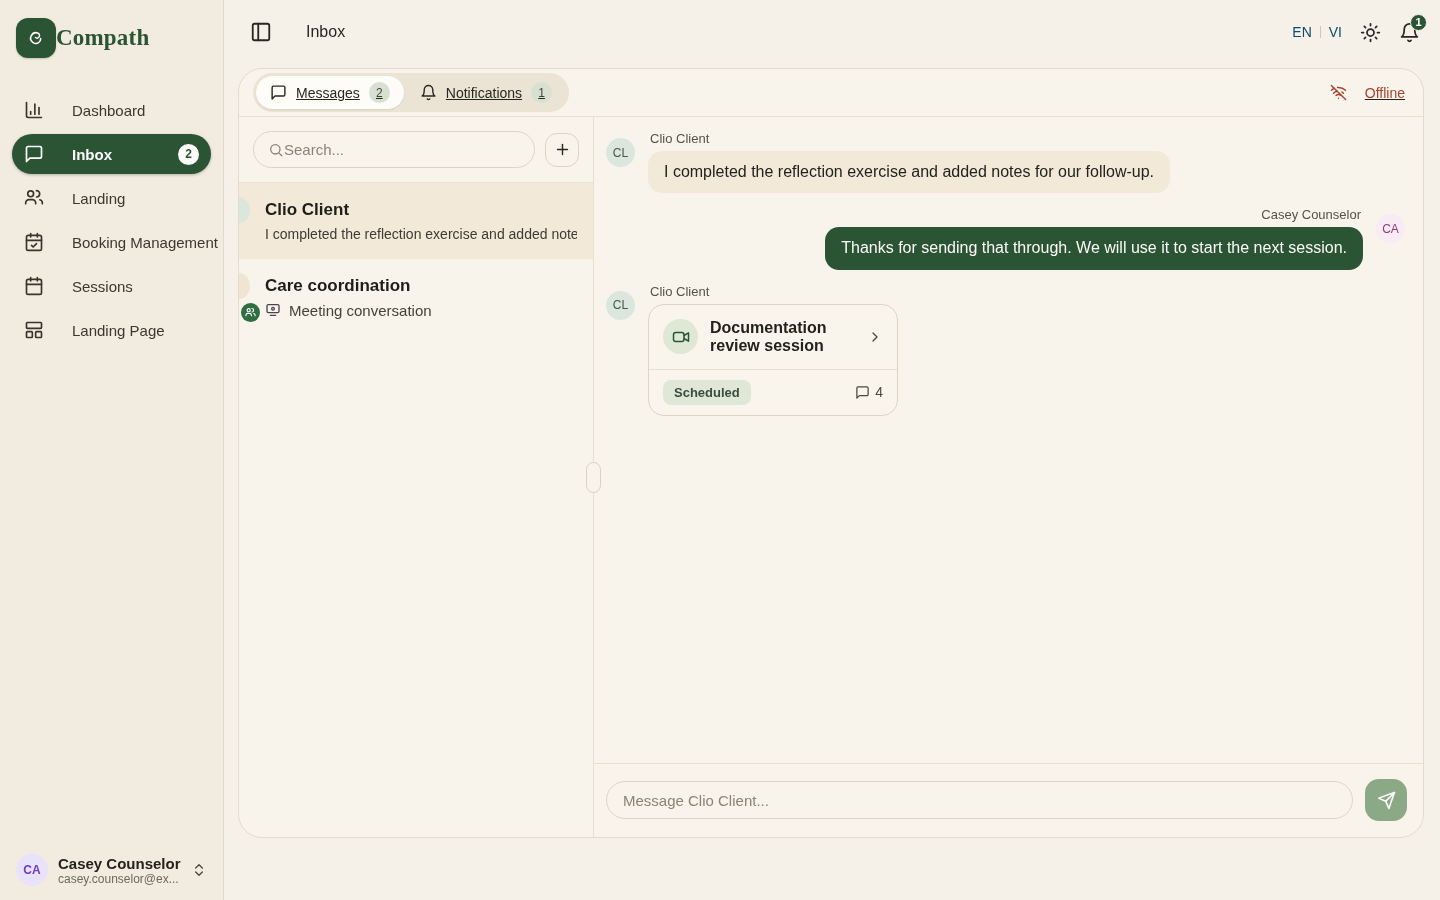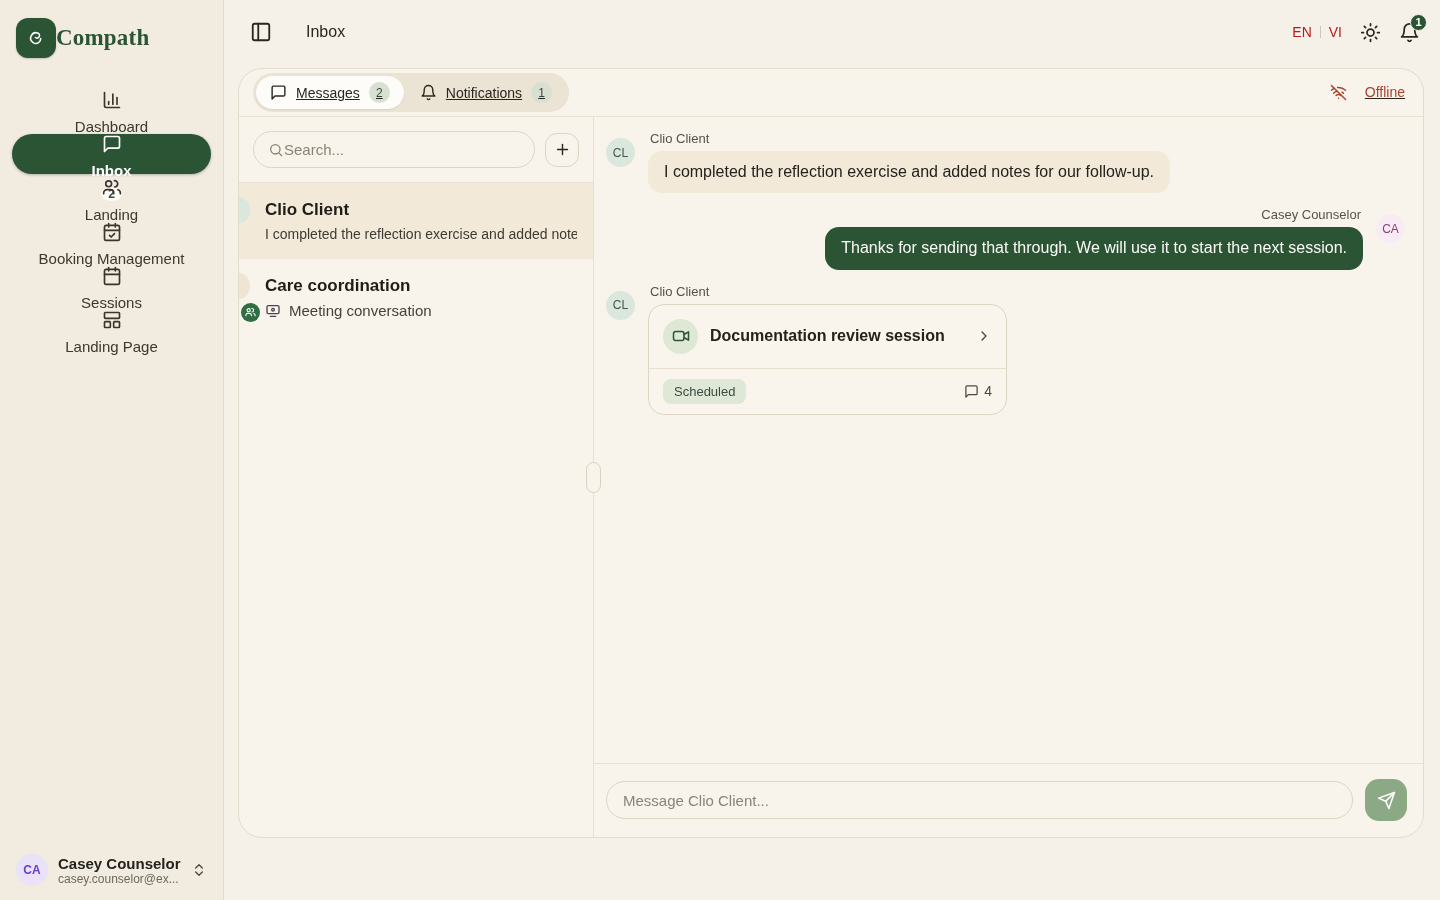--- a/index.html
+++ b/index.html
@@ -27,23 +27,23 @@
     width:40px; height:40px; border-radius:12px;
     background:#2b5435; display:flex; align-items:center; justify-content:center;
     box-shadow:0 1px 2px rgba(0,0,0,.18);
   }
   .logo-name {
     font-family:"Liberation Serif", serif;
     font-weight:700; font-size:23px; color:#2b5435; letter-spacing:.2px;
   }
   .nav { display:flex; flex-direction:column; gap:4px; }
   .nav-item {
-    display:flex; align-items:center; gap:8px;
+    display:flex; align-items:center; gap:28px;
     height:40px; padding:0 12px; border-radius:20px;
-    font-size:15px; color:#3c382e; cursor:pointer;flex-direction:column;
+    font-size:15px; color:#3c382e; cursor:pointer;
   }
   .nav-item .nav-ic { color:#3c342c; flex-shrink:0; }
   .nav-item.active {
     background:#2b5435; color:#fff; font-weight:700;
     box-shadow:0 1px 3px rgba(0,0,0,.25);
   }
   .nav-item.active .nav-ic { color:#fff; }
   .nav-label { flex:1; white-space:nowrap; }
   .nav-badge {
     width:21px; height:21px; border-radius:50%;
@@ -69,21 +69,21 @@
 
   
   .main { flex:1; display:flex; flex-direction:column; min-width:0; }
   .topbar {
     height:64px; display:flex; align-items:center;
     padding:0 20px 0 26px; flex-shrink:0;
   }
   .topbar-toggle { color:#2b2620; cursor:pointer; }
   .topbar-title { font-size:16px; color:#2a2620; margin-left:34px; }
   .topbar-right { margin-left:auto; display:flex; align-items:center; gap:18px; }
-  .lang-switch { display:flex; align-items:center; gap:8px; font-size:14px; color:#b91c1c; }
+  .lang-switch { display:flex; align-items:center; gap:8px; font-size:14px; color:#0c4a6e; }
   .lang { cursor:pointer; }
   .lang-divider { width:1px; height:12px; background:#cfc8ba; }
   .icon-btn { color:#2b2620; cursor:pointer; position:relative; }
   .bell-wrap { position:relative; cursor:pointer; color:#2b2620; }
   .bell-badge {
     position:absolute; top:-8px; right:-7px;
     min-width:17px; height:17px; border-radius:50%;
     background:#2b5435; color:#fff; font-size:11px; font-weight:700;
     display:flex; align-items:center; justify-content:center;
     border:1px solid #f6f1e8;
@@ -116,21 +116,21 @@
     font-size:14px; color:#2a2721; cursor:pointer;
   }
   .tab.active { background:#fdfcf8; box-shadow:0 1px 2px rgba(0,0,0,.08); }
   .tab-ic { color:#2b2721; }
   .tab-badge {
     width:21px; height:21px; border-radius:50%;
     background:#d8e0d2; color:#39473c; font-size:12px;
     display:flex; align-items:center; justify-content:center;
   }
   .offline {
-    display:flex; gap:18px;
+    display:flex; align-items:center; gap:18px;
     color:#a8432f; font-size:14px;
   }
 
   .panel-body { flex:1; display:flex; min-height:0; }
 
   
   .conv-list { width:354px; flex-shrink:0; display:flex; flex-direction:column; position:relative; }
   .search-row {
     display:flex; align-items:center; gap:10px;
     padding:14px;
@@ -159,21 +159,21 @@
     position:absolute; left:-11px; top:14px;
     width:22px; height:26px; border-radius:50%;
   }
   .notch-green { background:#d9e7dc; }
   .notch-tan { background:#f0e5d2; }
   .conv-title { font-size:17px; font-weight:700; color:#1e1d18; margin-bottom:6px; }
   .conv-preview {
     font-size:14px; color:#3e3b32;
     white-space:nowrap; overflow:hidden;
   }
-  .conv-sub { display:flex; align-items:flex-end; gap:8px; font-size:15px; color:#46423a; }
+  .conv-sub { display:flex; align-items:flex-start; gap:8px; font-size:15px; color:#46423a; }
   .meeting-ic { color:#4d4156; }
   .group-av {
     position:absolute; left:2px; bottom:14px;
     width:19px; height:19px; border-radius:50%;
     background:#2f6e41; color:#fff;
     display:flex; align-items:center; justify-content:center;
     box-shadow:0 0 0 2px #f8f4eb;
   }
 
   
@@ -196,40 +196,40 @@
   .msg-col.right { align-items:flex-end; }
   .msg-name { font-size:13px; color:#55524a; margin-bottom:5px; padding:0 2px; }
   .bubble {
     border-radius:14px; padding:10px 16px;
     font-size:16px; line-height:1.4;
   }
   .bubble.in { background:#f2e9d9; color:#23221d; }
   .bubble.out { background:#2b5435; color:#fbfaf5; }
 
   .session-card {
-    width:359px;
+    width:250px;
     border:1px solid #ddd6c5; border-radius:16px;
     background:#f9f5ec;
     cursor:pointer;
   }
   .card-top { display:flex; align-items:center; gap:12px; padding:14px; }
   .card-ic-circle {
     width:35px; height:35px; border-radius:50%;
     background:#dee8d5; color:#2b5435;
     display:flex; align-items:center; justify-content:center; flex-shrink:0;
   }
   .card-title { flex:1; font-size:16px; font-weight:700; color:#23221d; }
   .card-chevron { color:#4d483e; flex-shrink:0; }
   .card-bottom {
     display:flex; align-items:center; justify-content:space-between;
     border-top:1px solid #e7e0d1; padding:10px 14px;
   }
   .status-pill {
     background:#dfe8d6; color:#3c4c40;
-    font-size:13px; padding:5px 11px; border-radius:8px;
+    font-size:13px; padding:5px 11px; border-radius:8px;font-weight:bold;
   }
   .comment-count { display:flex; align-items:center; gap:5px; font-size:14px; color:#4d493f; }
 
   .composer {
     flex-shrink:0;
     display:flex; align-items:center; gap:12px;
     border-top:1px solid #e7e0d1;
     padding:15px 16px 16px 12px;
   }
   .composer-input {

